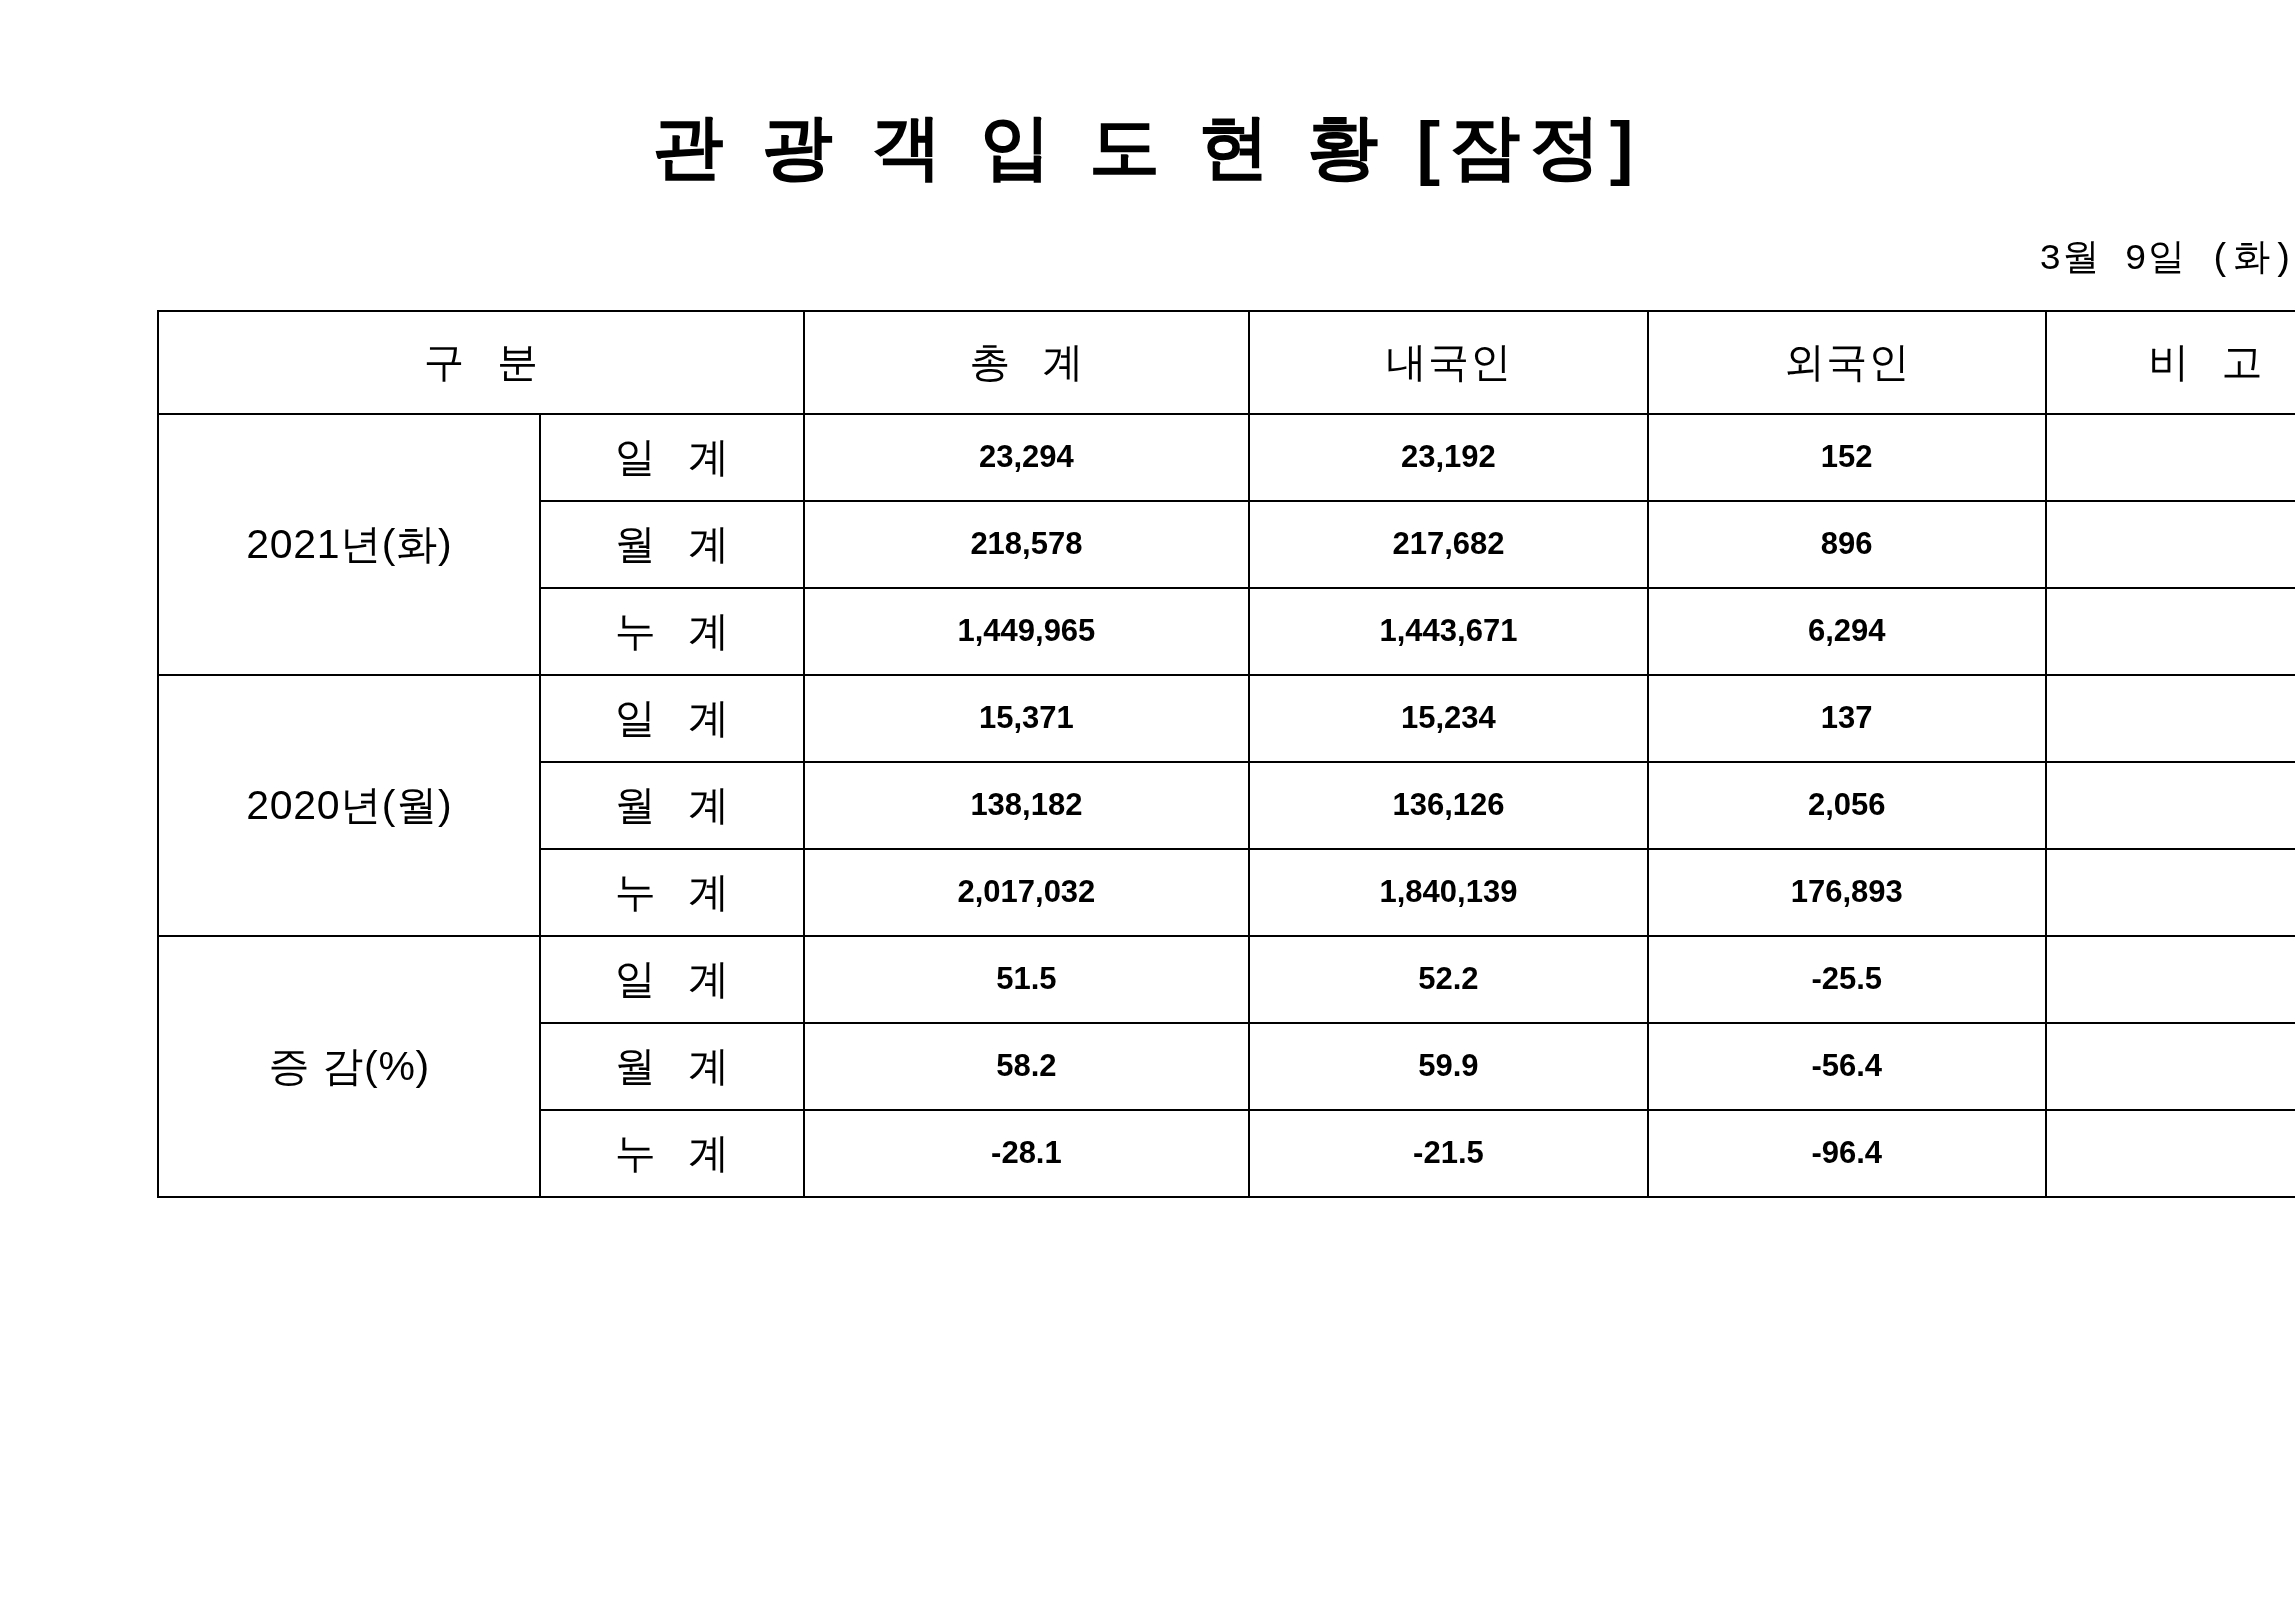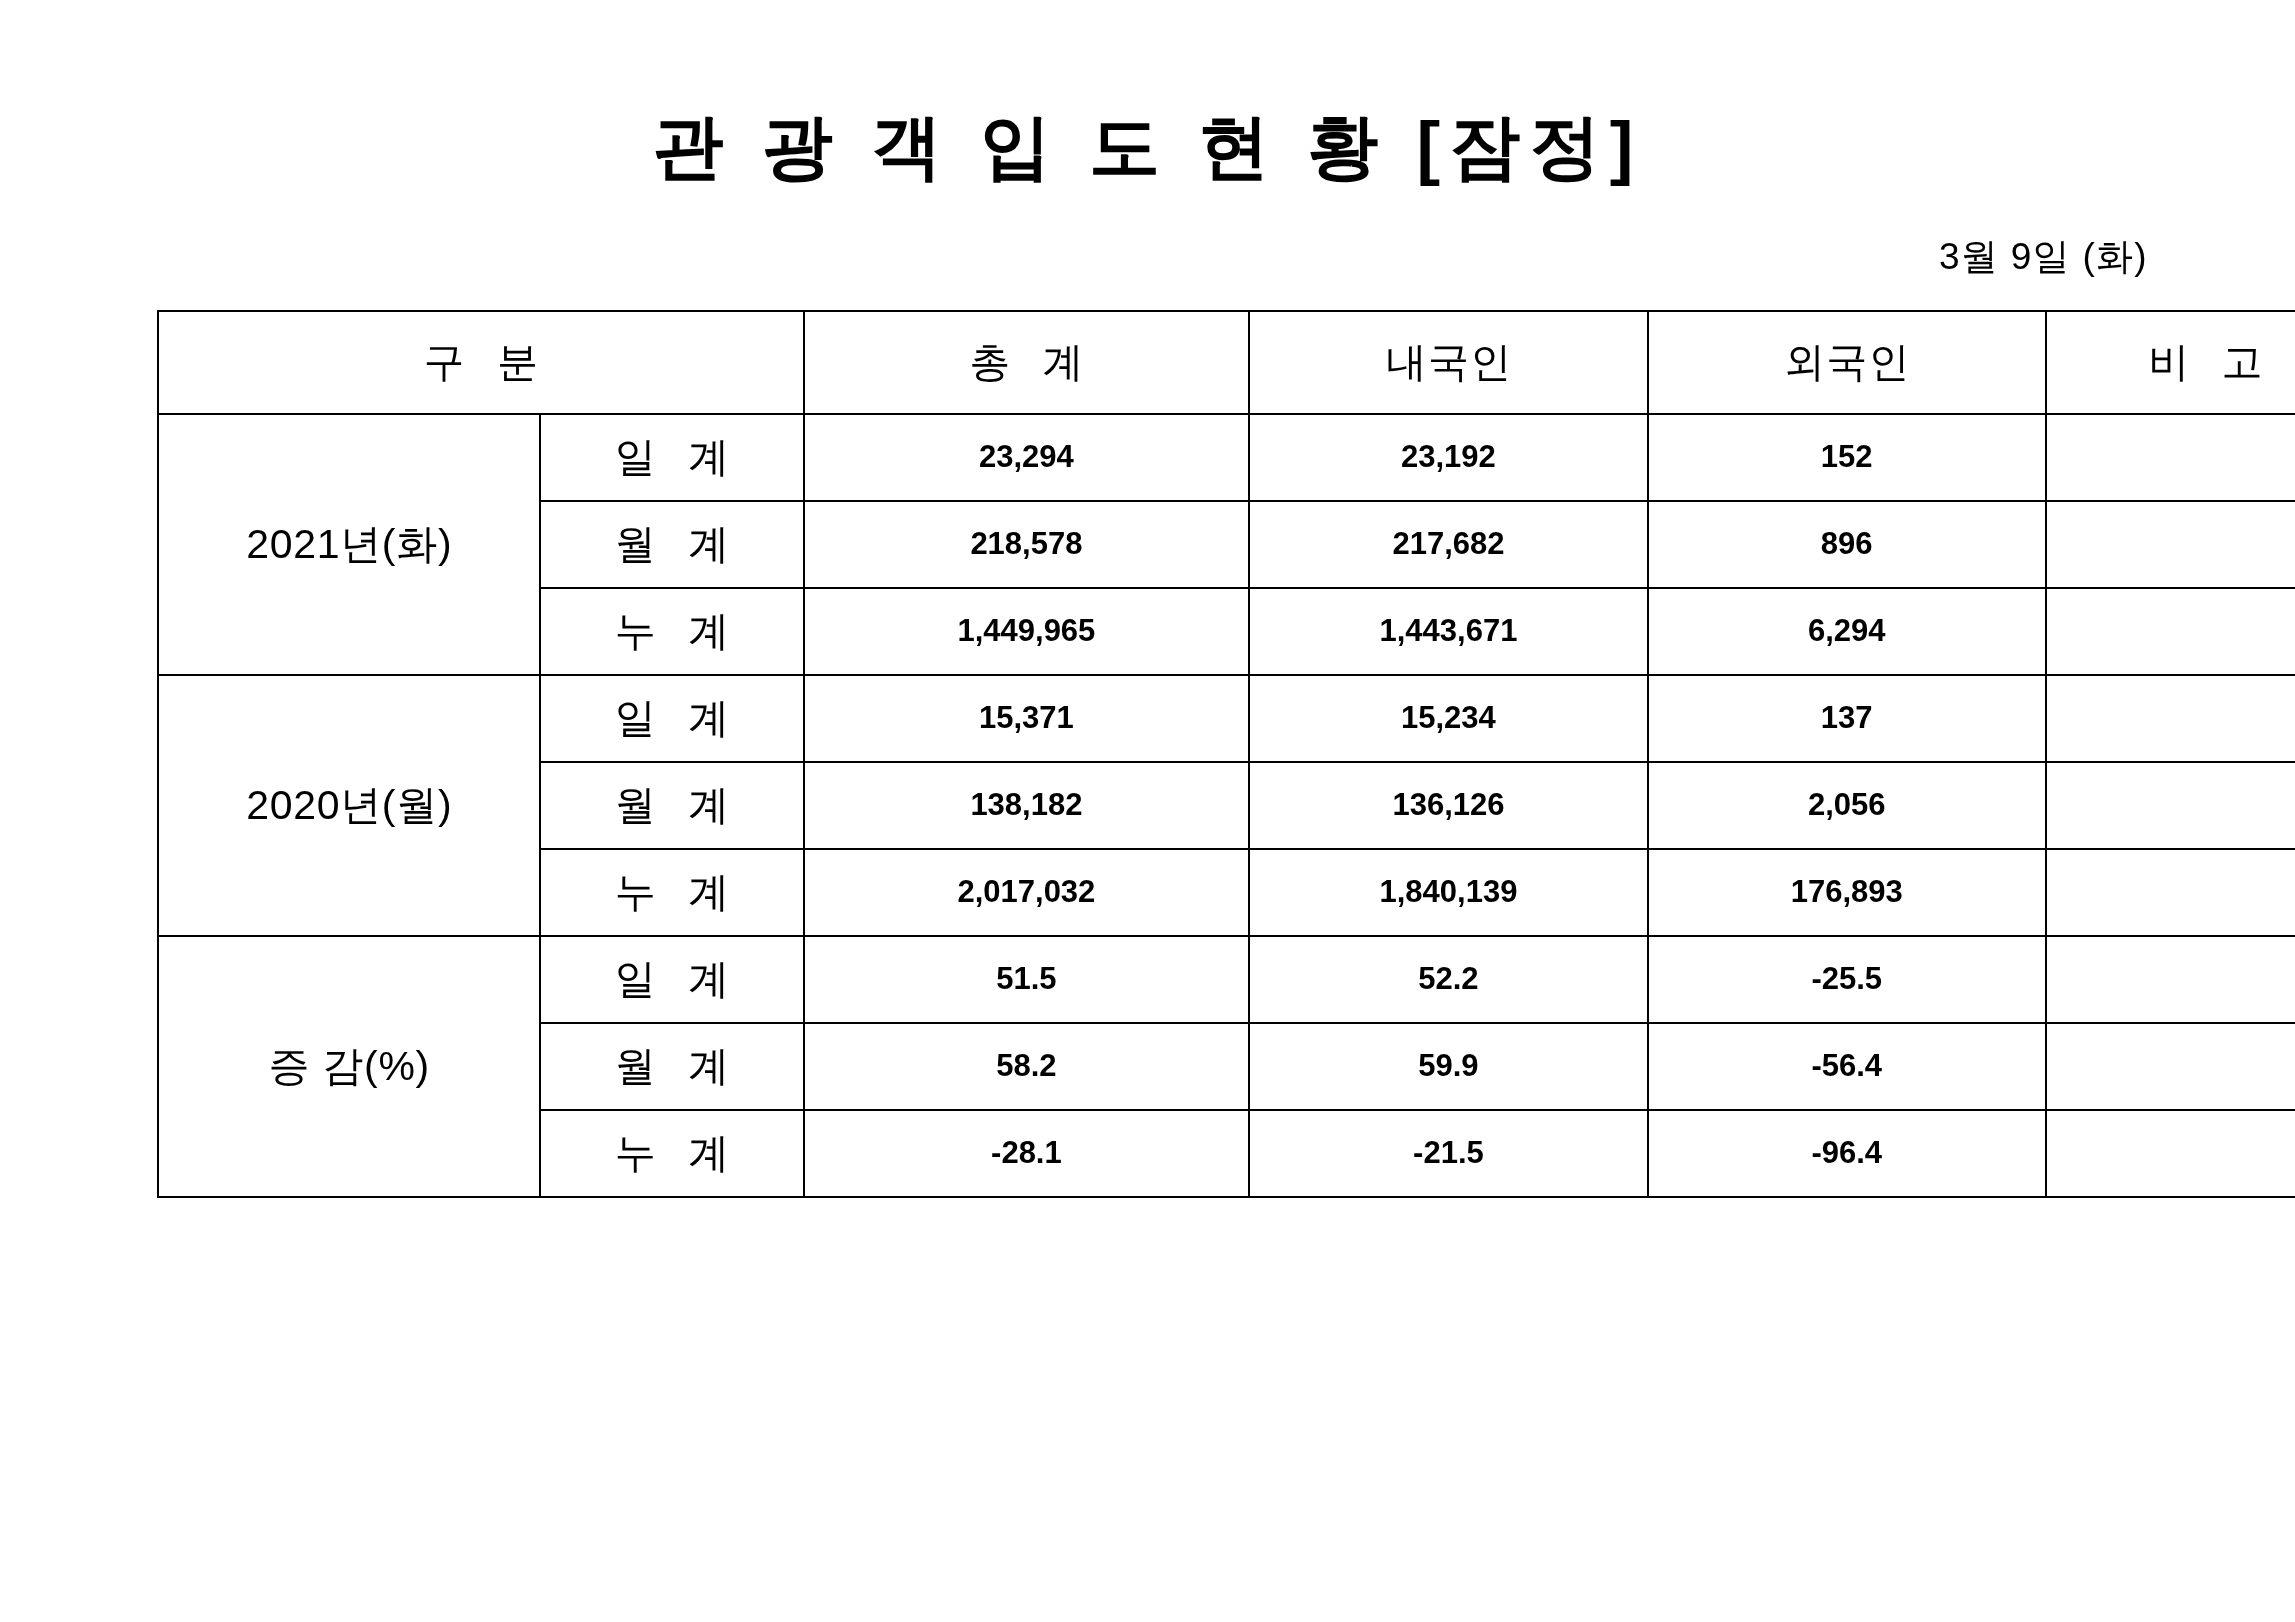--- a/index.html
+++ b/index.html
@@ -27,22 +27,22 @@
     font-weight: bold;
     letter-spacing: 9.2px;
     margin-top: 108px;
     line-height: 1.1;
     white-space: pre;
   }
   .date-line {
     text-align: right;
     font-size: 37px;
     margin-top: 46px;
-    padding-right: 147px;
     letter-spacing: 1.3px;
+    font-family: Liberation Mono, monospace;
   }
   .table-wrap {
     margin-top: 27.5px;
     padding-left: 157px;
     padding-right: 157px;
   }
   table.report {
     border-collapse: collapse;
     width: 2209px;
     table-layout: fixed;

